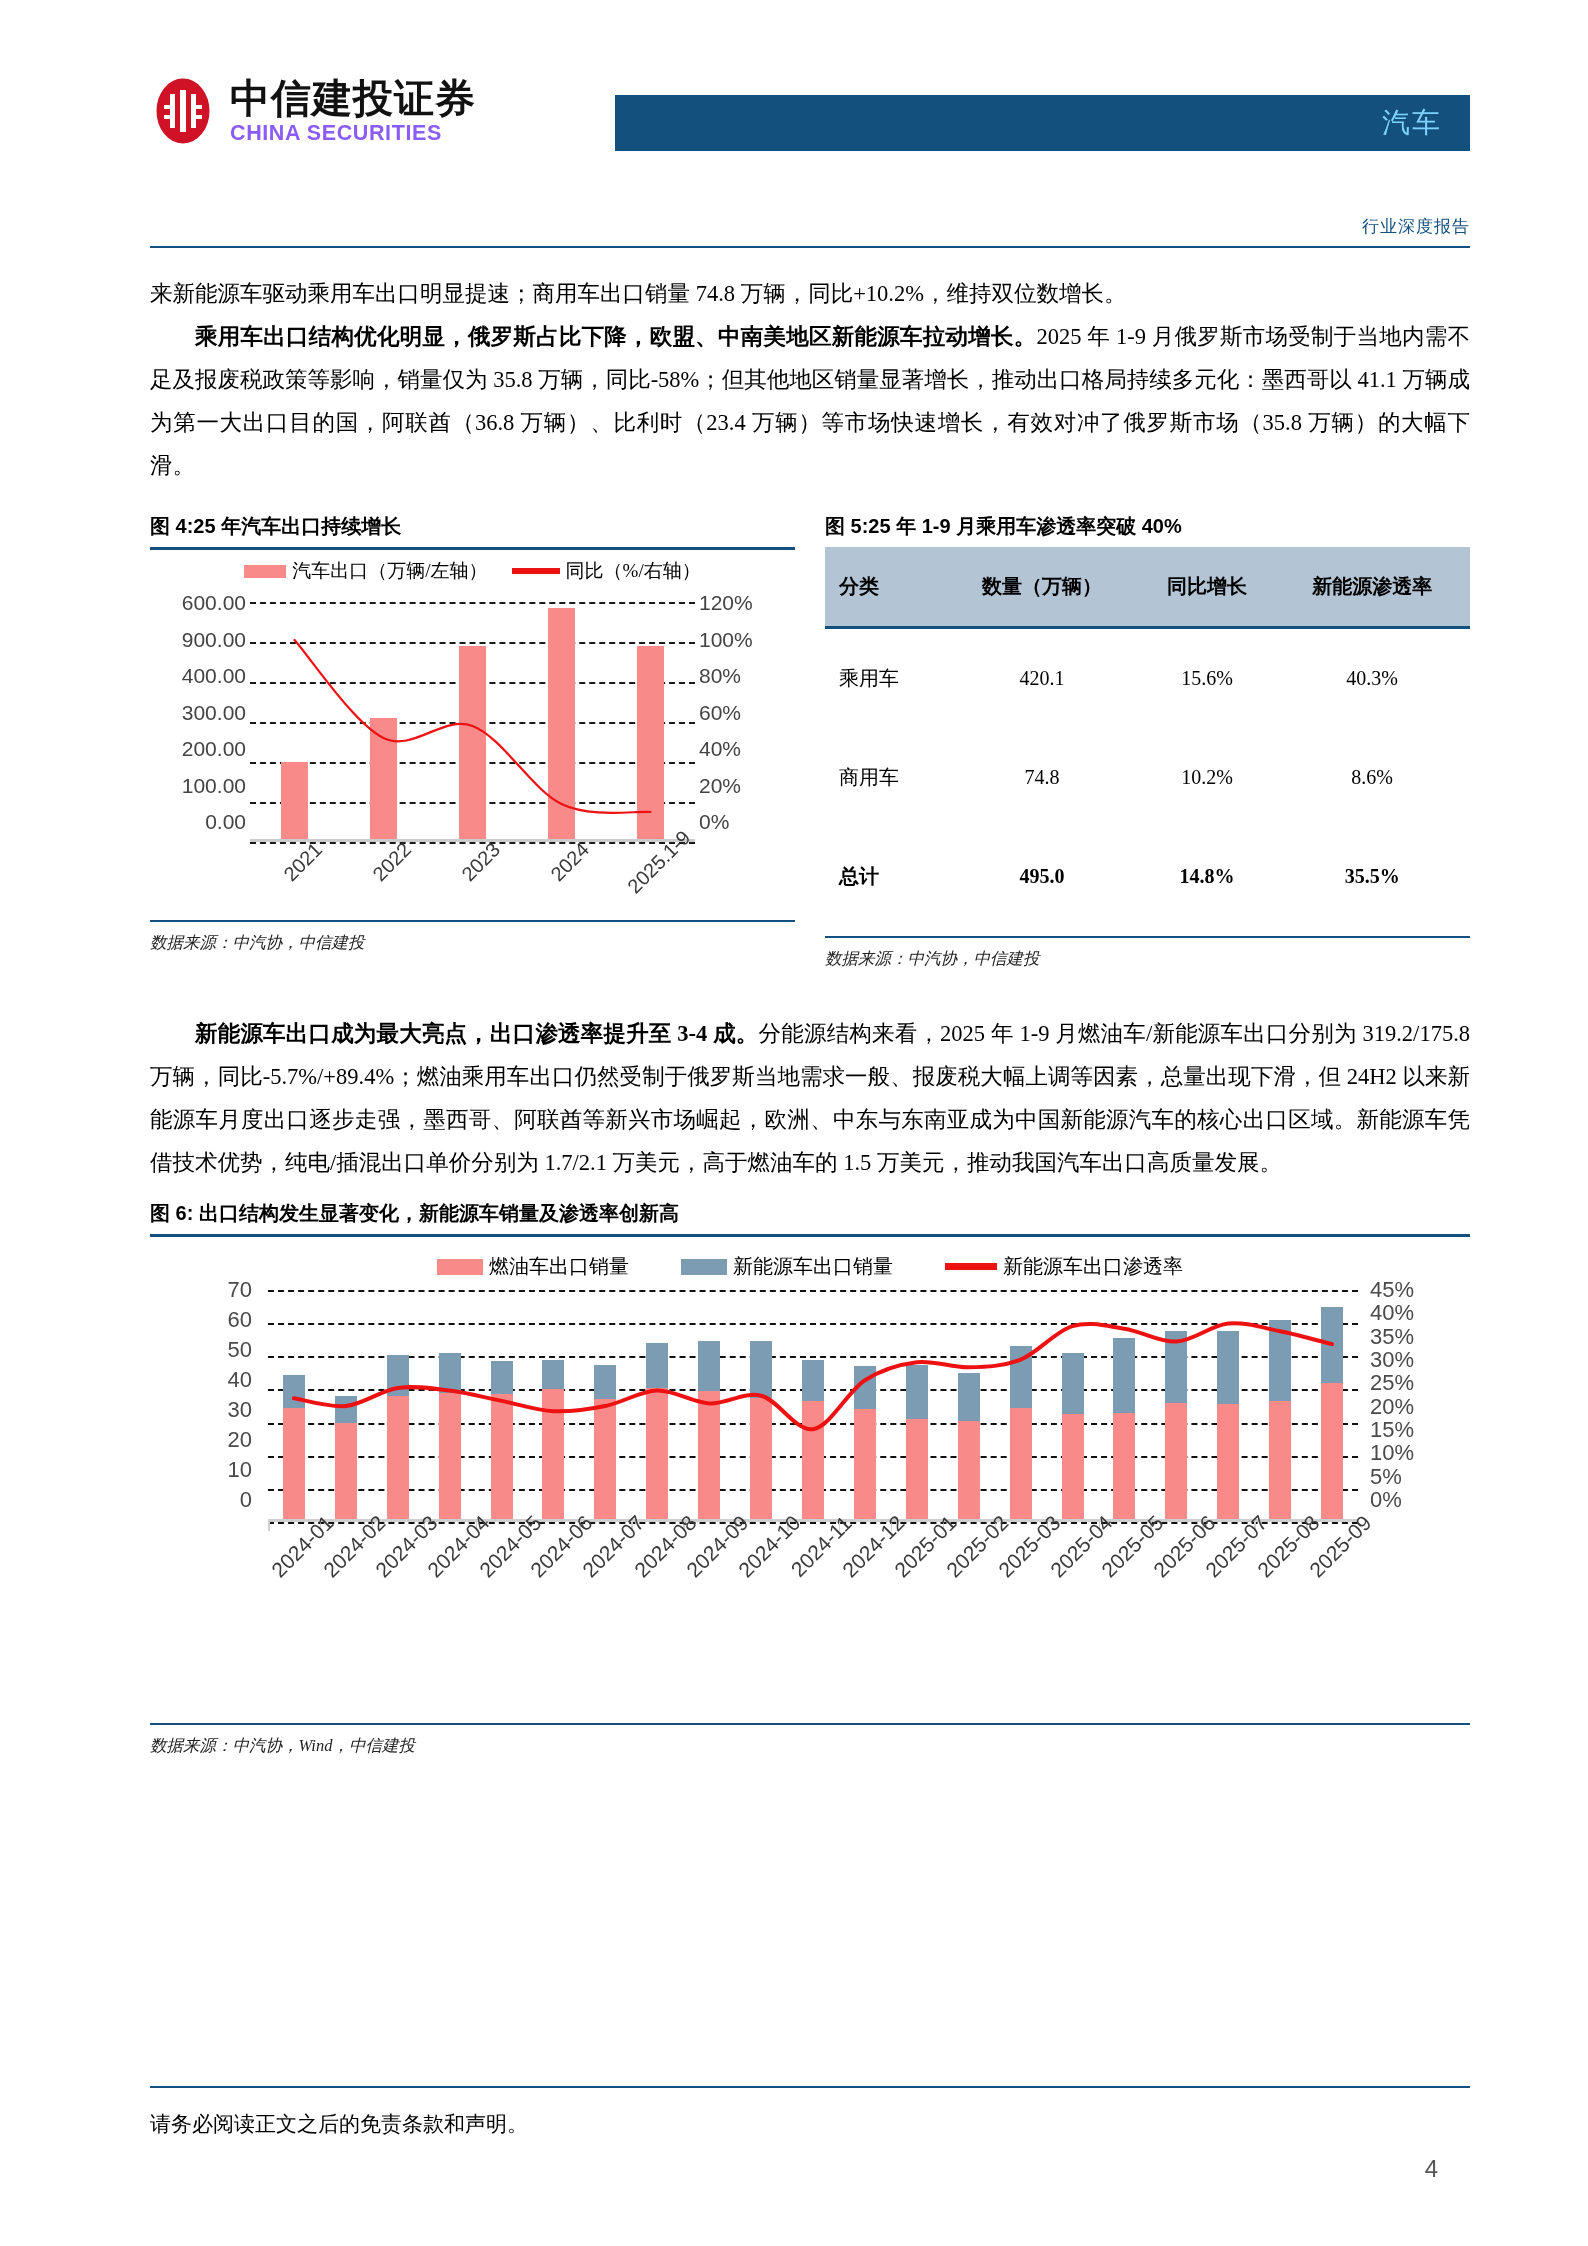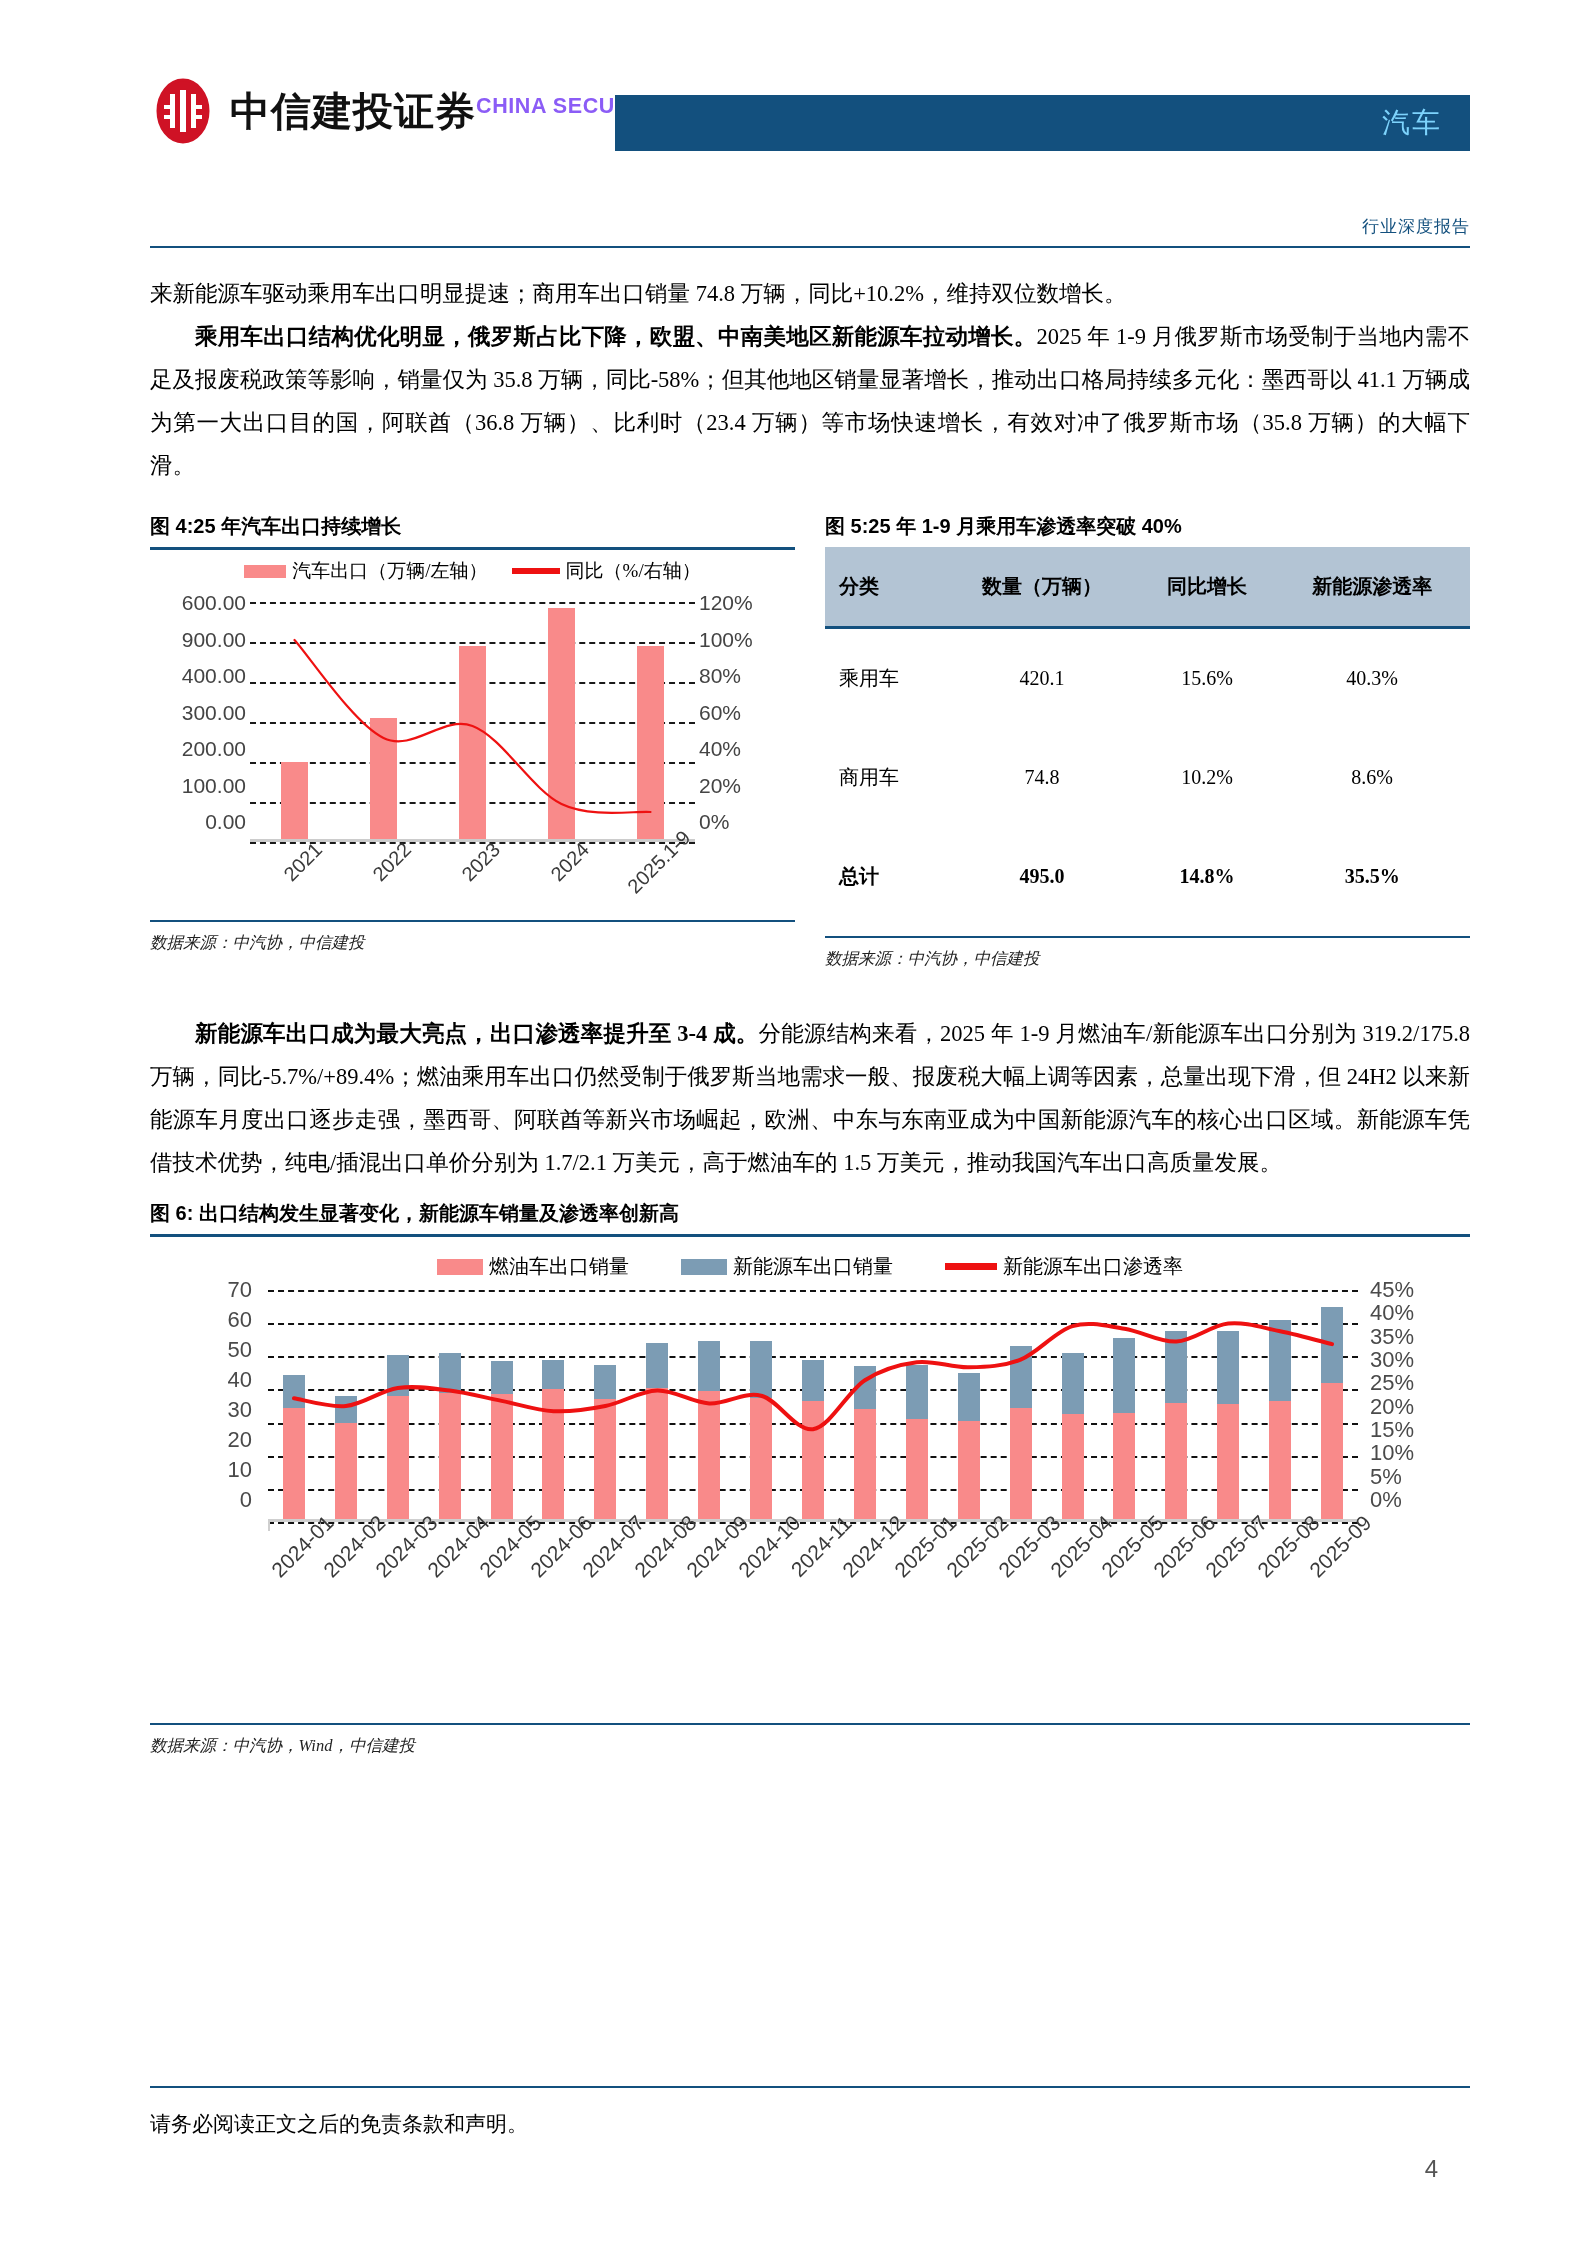--- a/index.html
+++ b/index.html
@@ -11,21 +11,21 @@
     color:#000;
     position:relative;
     overflow:hidden;
   }
   .page { position:relative; width:1588px; height:2246px; padding:0; }
 
   
   .header { position:relative; height:150px; }
   .logo-wrap { position:absolute; left:150px; top:78px; display:flex; align-items:center; gap:14px; }
   .logo-mark { width:66px; height:66px; position:relative; }
-  .logo-text { display:flex; line-height:1; }
+  .logo-text { display:flex; flex-direction:column; line-height:1; }
   .logo-cn {
     font-family:"Liberation Sans", sans-serif;
     font-weight:bold; font-size:40px; letter-spacing:1px; color:#111;
   }
   .logo-en {
     font-family:"Liberation Sans", sans-serif;
     font-weight:bold; font-size:21.5px; letter-spacing:0.6px; color:#8b5cf6; margin-top:5px;
   }
   .sector-bar {
     position:absolute; left:615px; top:95px; width:855px; height:56px;

